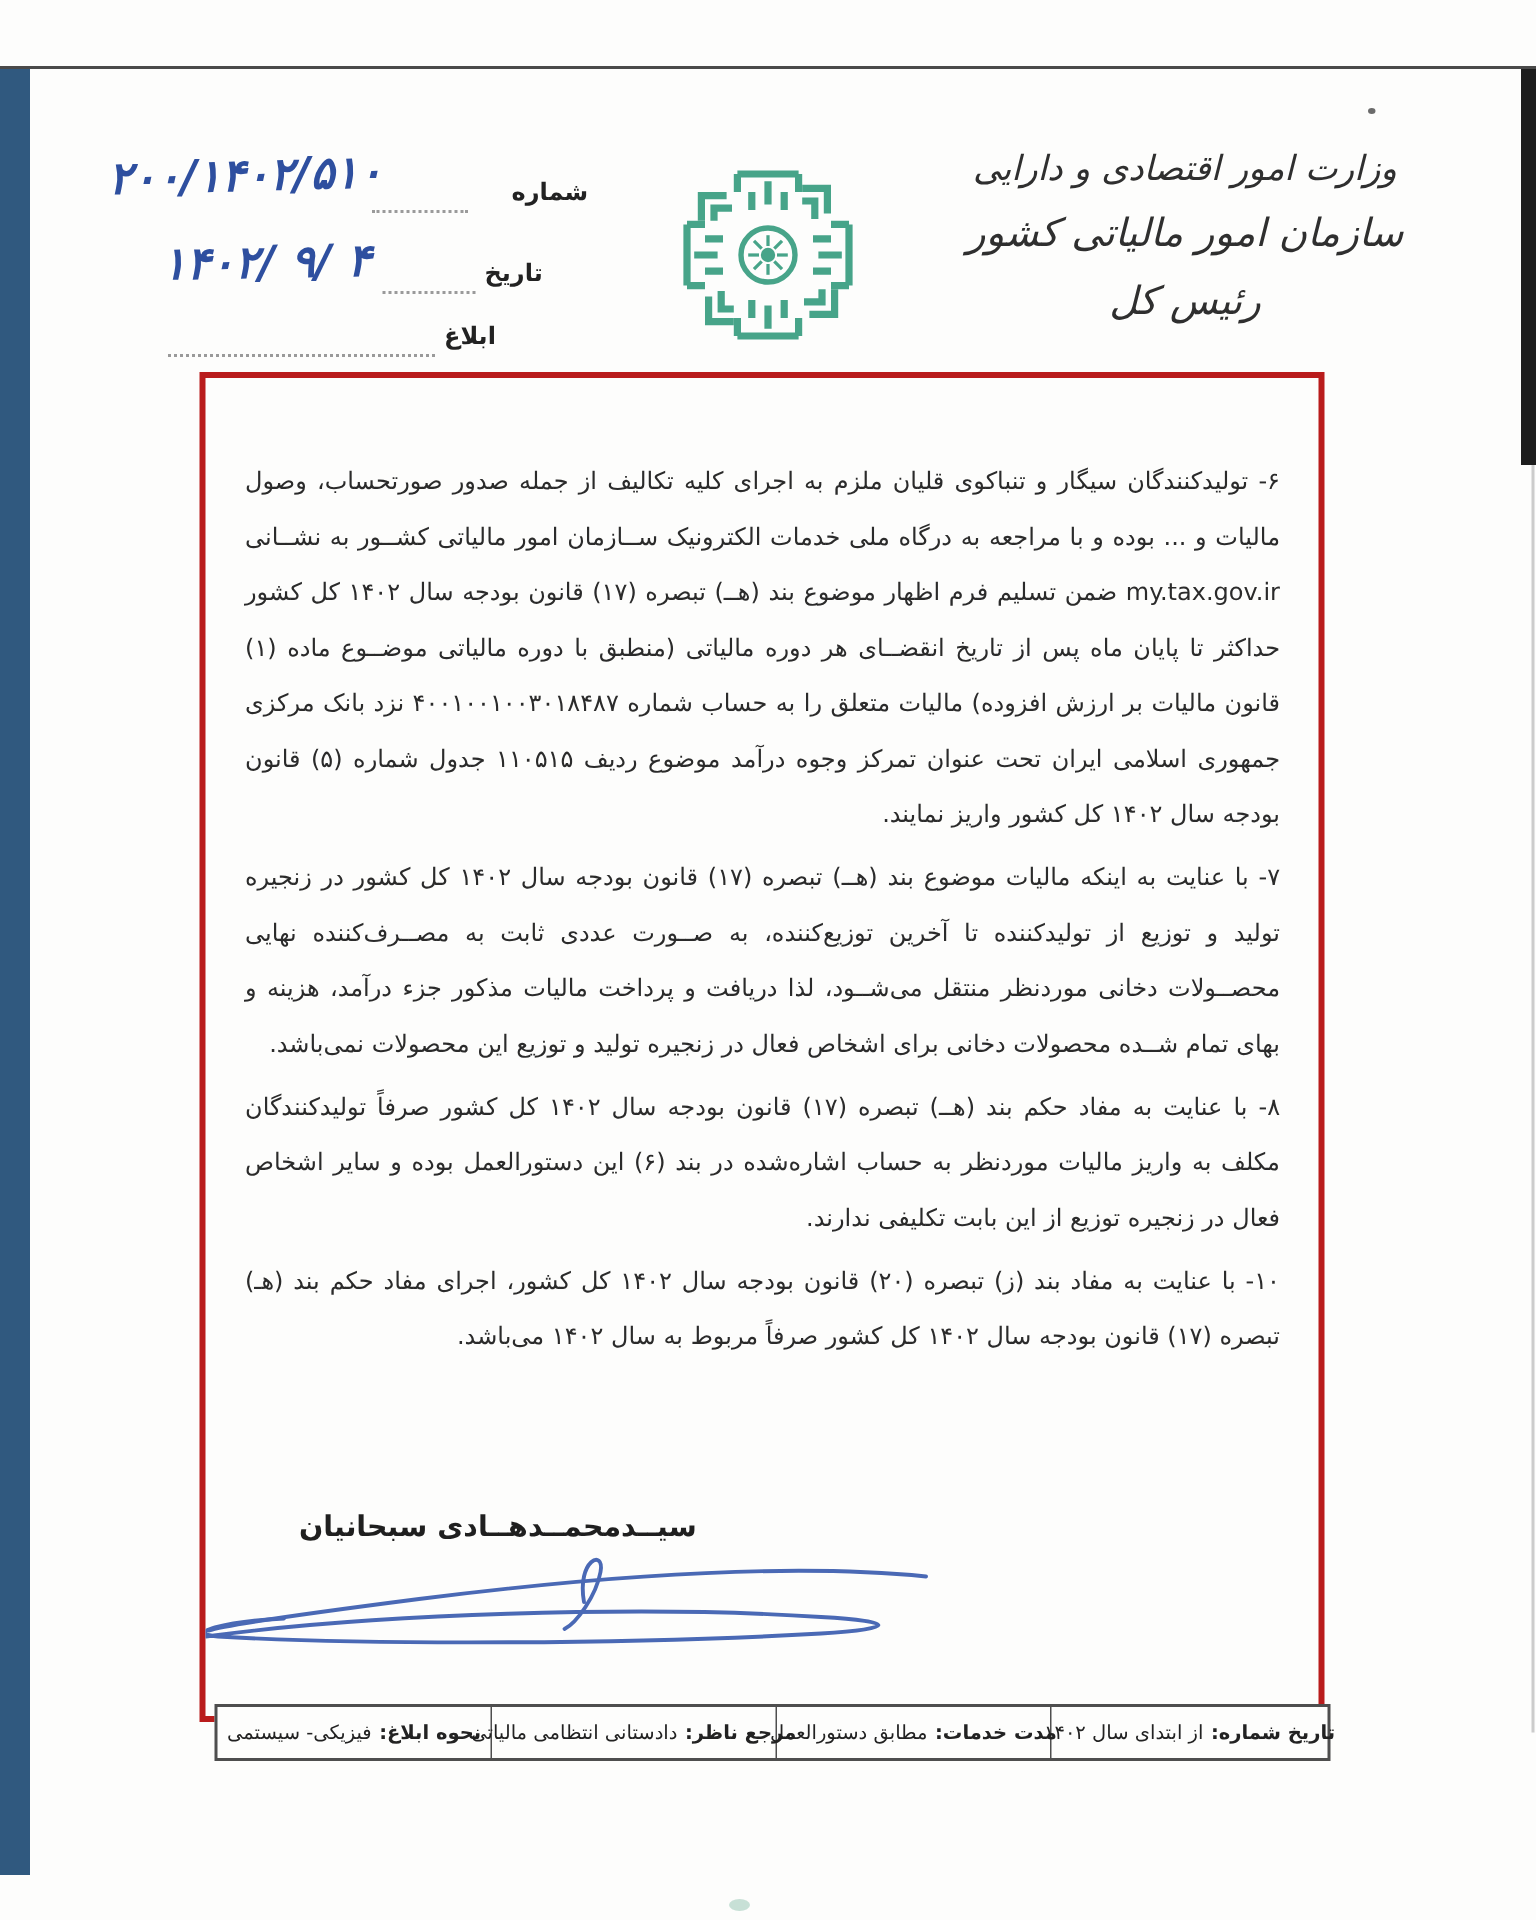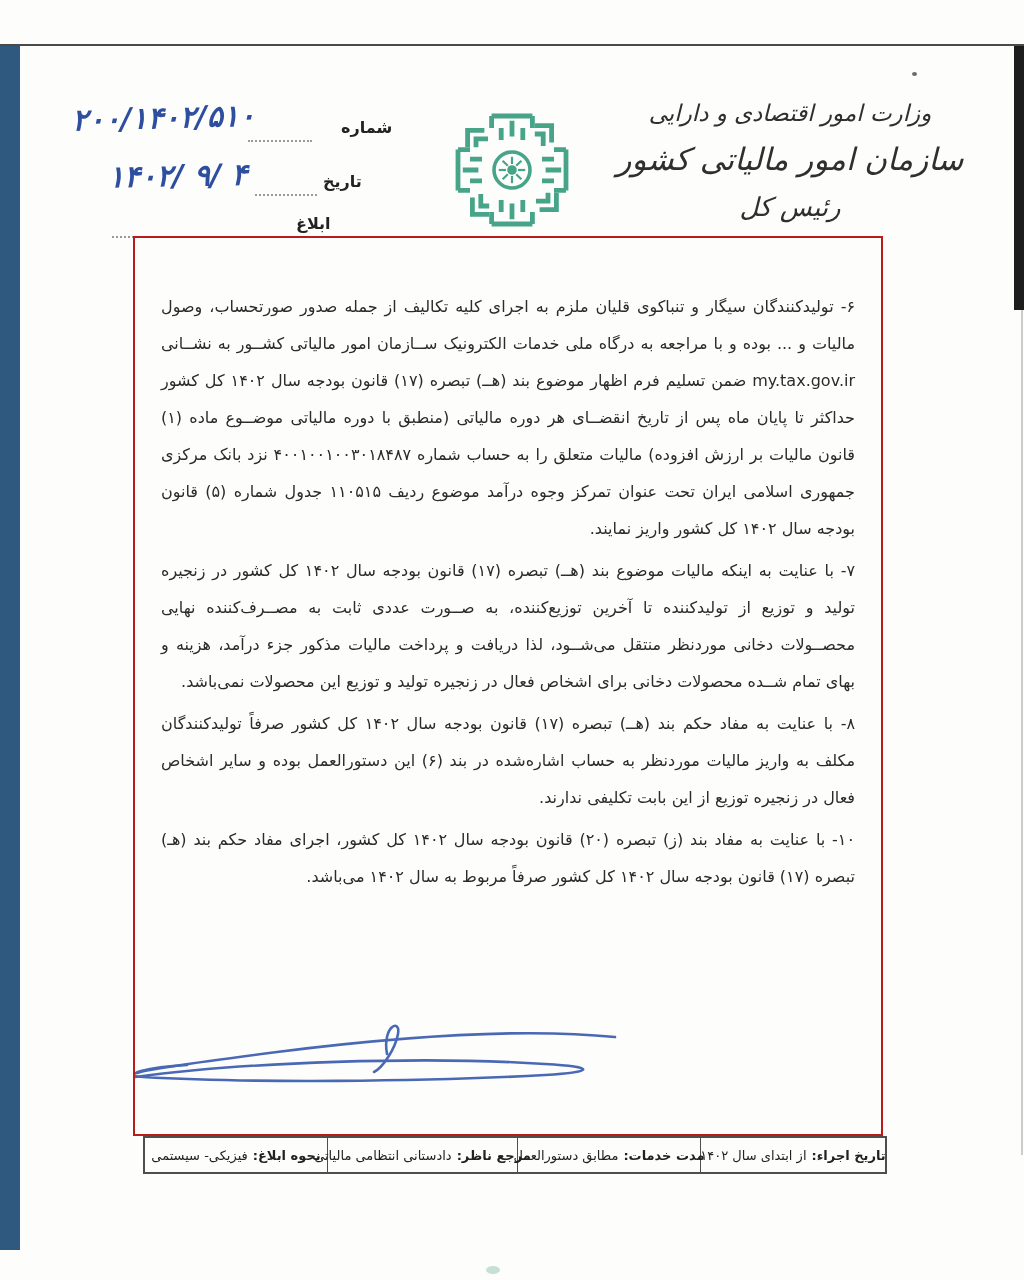--- a/index.html
+++ b/index.html
@@ -13,43 +13,43 @@
   .left-bar  { position:absolute; left:0; top:46px; width:20px; height:1204px; background:#30597f; }
   .right-bar { position:absolute; left:1014px; top:46px; width:10px; height:264px; background:#1d1d1d; }
   .right-thin{ position:absolute; left:1021px; top:310px; width:2px; height:845px; background:#cccccc; }
   .speck     { position:absolute; left:912px; top:72px; width:5px; height:4px; background:#6b6b6b; border-radius:50%; }
   .smudge    { position:absolute; left:486px; top:1266px; width:14px; height:8px; background:#b9d8cc; border-radius:50%; opacity:.8; }
 
   
   .org-block { position:absolute; right:54px; top:100px; width:360px; text-align:center;
                color:#2f2f2f; font-style:italic; direction:rtl; }
   .org-line1 { font-size:23px; margin-bottom:15px; letter-spacing:1px; }
-  .org-line2 { font-size:31px; margin-bottom:15px; letter-spacing:1px; }
+  .org-line2 { font-size:26px; margin-bottom:15px; letter-spacing:1px; }
   .org-line3 { font-size:26px; }
 
   
   .ref-label { position:absolute; font-size:16px; font-weight:bold; color:#222; direction:rtl; }
   .lbl-number { left:316px; top:118px;margin-left:25px; }
   .lbl-date   { left:323px; top:172px; }
   .lbl-attach { left:296px; top:214px; }
   .dots { position:absolute; border-bottom:2px dotted #9a9a9a; height:2px; }
   .dots-number { left:248px; top:140px; width:64px; }
   .dots-date   { left:255px; top:194px; width:62px; }
   .dots-attach { left:112px; top:236px; width:178px; }
   .hand-value { position:absolute; color:#2e4f9f; font-style:italic; font-weight:bold;
                 font-size:30px; letter-spacing:3px; white-space:nowrap; }
   .val-number { left:72px;  top:100px; transform:rotate(-1.5deg); }
   .val-date   { left:108px; top:158px; transform:rotate(-1deg); }
 
   .emblem { position:absolute; left:450px; top:110px; width:124px; height:120px; }
 
   
   .body-box {
-    position:absolute; left:133px; top:236px; width:750px; height:900px;
-    border:2px solid #b91c1c; padding:50px 26px 0 26px;
+    position:absolute; left:133px; top:248px; width:750px; height:900px;
+    border:4px solid #b91c1c; padding:50px 26px 0 26px;
     direction:rtl; text-align:justify; overflow:hidden;
     font-size:16px; line-height:37px; color:#2b2b2b;
   }
   .body-box p { margin:0 0 5px 0; }
   .signer { position:absolute; left:62px; top:748px; font-size:19px; font-weight:bold;
             color:#1f1f1f; direction:rtl; white-space:nowrap; }
   .signature-svg { position:absolute; left:-10px; top:776px; width:510px; height:78px; }
 
   
   .footer-table {
@@ -126,33 +126,34 @@
   <span class="dots dots-attach"></span>
   <span class="hand-value val-number" dir="ltr">۲۰۰/۱۴۰۲/۵۱۰</span>
   <span class="hand-value val-date" dir="ltr">۱۴۰۲/ ۹/ ۴</span>
 
   <div class="body-box" dir="rtl" lang="fa">
     <p>۶- تولیدکنندگان سیگار و تنباکوی قلیان ملزم به اجرای کلیه تکالیف از جمله صدور صورتحساب، وصول مالیات و ... بوده و با مراجعه به درگاه ملی خدمات الکترونیک ســازمان امور مالیاتی کشــور به نشــانی my.tax.gov.ir ضمن تسلیم فرم اظهار موضوع بند (هــ) تبصره (۱۷) قانون بودجه سال ۱۴۰۲ کل کشور حداکثر تا پایان ماه پس از تاریخ انقضــای هر دوره مالیاتی (منطبق با دوره مالیاتی موضــوع ماده (۱) قانون مالیات بر ارزش افزوده) مالیات متعلق را به حساب شماره ۴۰۰۱۰۰۱۰۰۳۰۱۸۴۸۷ نزد بانک مرکزی جمهوری اسلامی ایران تحت عنوان تمرکز وجوه درآمد موضوع ردیف ۱۱۰۵۱۵ جدول شماره (۵) قانون بودجه سال ۱۴۰۲ کل کشور واریز نمایند.</p>
     <p>۷- با عنایت به اینکه مالیات موضوع بند (هــ) تبصره (۱۷) قانون بودجه سال ۱۴۰۲ کل کشور در زنجیره تولید و توزیع از تولیدکننده تا آخرین توزیع‌کننده، به صــورت عددی ثابت به مصــرف‌کننده نهایی محصــولات دخانی موردنظر منتقل می‌شــود، لذا دریافت و پرداخت مالیات مذکور جزء درآمد، هزینه و بهای تمام شــده محصولات دخانی برای اشخاص فعال در زنجیره تولید و توزیع این محصولات نمی‌باشد.</p>
     <p>۸- با عنایت به مفاد حکم بند (هــ) تبصره (۱۷) قانون بودجه سال ۱۴۰۲ کل کشور صرفاً تولیدکنندگان مکلف به واریز مالیات موردنظر به حساب اشاره‌شده در بند (۶) این دستورالعمل بوده و سایر اشخاص فعال در زنجیره توزیع از این بابت تکلیفی ندارند.</p>
     <p>۱۰- با عنایت به مفاد بند (ز) تبصره (۲۰) قانون بودجه سال ۱۴۰۲ کل کشور، اجرای مفاد حکم بند (هـ) تبصره (۱۷) قانون بودجه سال ۱۴۰۲ کل کشور صرفاً مربوط به سال ۱۴۰۲ می‌باشد.</p>
 
+    <div class="signer">سیــدمحمــدهــادی سبحانیان</div>
 
     <svg class="signature-svg" viewBox="0 0 510 78" xmlns="http://www.w3.org/2000/svg">
       <g stroke="#4a69b5" stroke-width="2.6" fill="none" stroke-linecap="round">
         <path d="M262 40 C 257 12 276 4 273 20 C 270 36 257 54 249 58"></path>
         <path d="M490 23 C 390 13 255 25 152 38 C 82 47 22 55 12 59"></path>
         <path d="M10 63 C 120 48 300 42 420 50 C 472 53 470 58 420 61 C 300 68 120 69 18 63 C -6 61 22 53 62 51"></path>
       </g>
     </svg>
   </div>
 
   <div class="footer-table" dir="rtl">
     <div class="footer-cell fc-1">
-      <b>تاریخ اجراء:</b>
+      <b>تاریخ شماره:</b>
       <span>از ابتدای سال ۱۴۰۲</span>
     </div>
     <div class="footer-cell fc-2">
       <b>مدت خدمات:</b>
       <span>مطابق دستورالعمل</span>
     </div>
     <div class="footer-cell fc-3">
       <b>مرجع ناظر:</b>
       <span>دادستانی انتظامی مالیاتی</span>
     </div>

